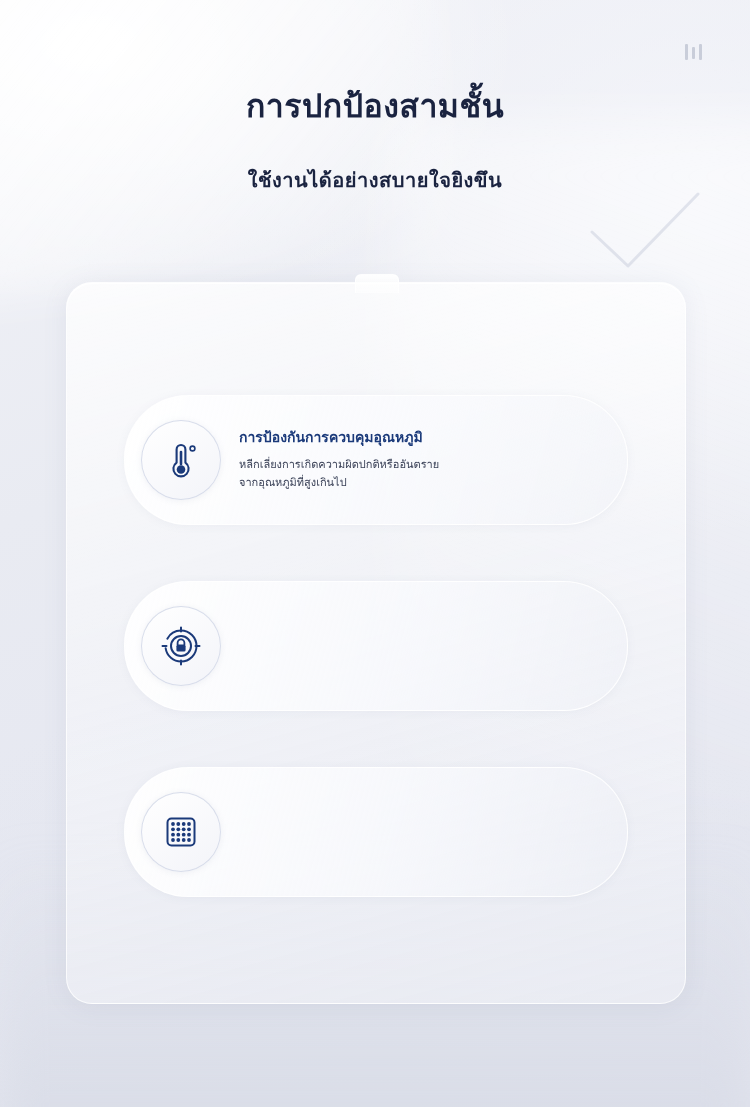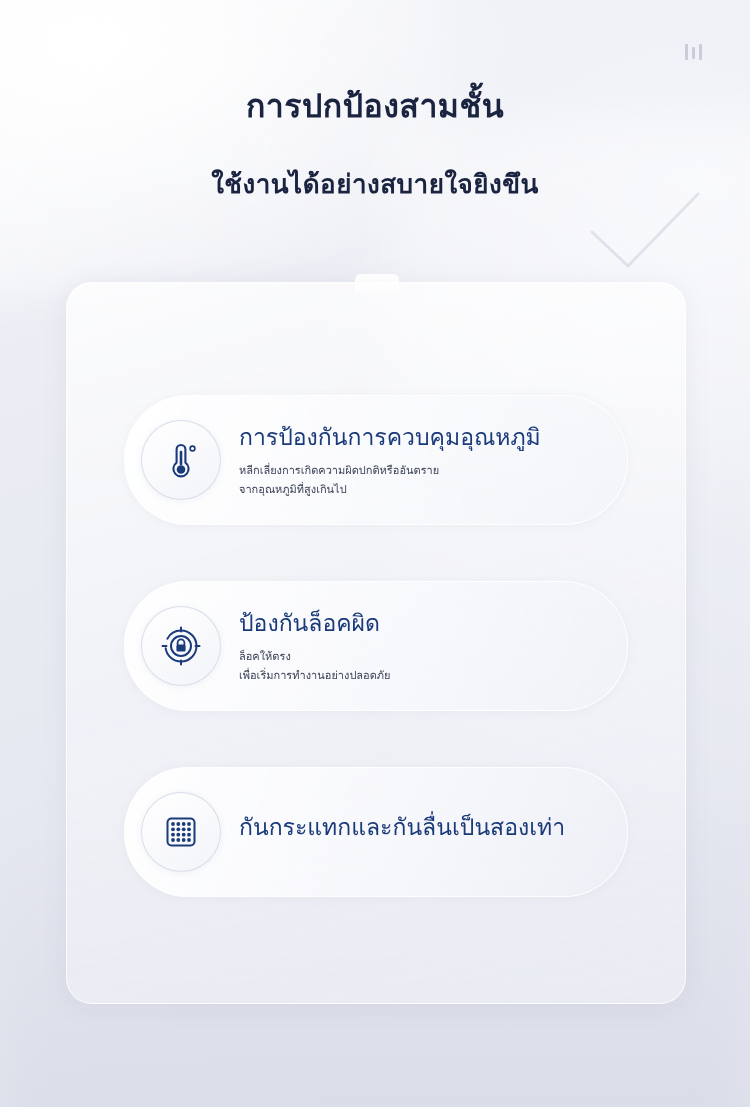--- a/index.html
+++ b/index.html
@@ -87,21 +87,21 @@
   }
   .title-1 {
     font-size: 32px;
     font-weight: bold;
     color: #1a2340;
     letter-spacing: 0.5px;
     line-height: 1.25;
   }
   .title-2 {
     margin-top: 42px;
-    font-size: 26px;
+    font-size: 20px;
     font-weight: bold;
     color: #1a2340;
     letter-spacing: 0.5px;
     line-height: 1.25;
   }
 
   
   .panel {
     position: absolute;
     left: 66px;
@@ -160,22 +160,22 @@
     align-items: center;
     justify-content: center;
   }
 
   .feature-text {
     flex: 1 1 auto;
     padding-left: 18px;
     padding-right: 24px;
   }
   .feature-title {
-    font-size: 23px;
-    font-weight: normal;
+    font-size: 14px;
+    font-weight: bold;
     color: #1b3a7a;
     line-height: 1.35;
     margin-bottom: 8px;
   }
   .feature-desc {
     font-size: 11px;
     color: #3b4258;
     line-height: 1.65;
     white-space: pre-line;
   }
@@ -227,25 +227,20 @@
 
       <div class="feature">
         <div class="feature-icon">
           <svg width="46" height="46" viewBox="0 0 46 46">
             <circle cx="23" cy="23" r="15.5" fill="none" stroke="#1b3a7a" stroke-width="2" stroke-dasharray="46 10" stroke-linecap="round"></circle>
             <circle cx="23" cy="23" r="10" fill="none" stroke="#1b3a7a" stroke-width="2"></circle>
             <path d="M19.6 22v-2.2a3.4 3.4 0 0 1 6.8 0V22" fill="none" stroke="#1b3a7a" stroke-width="1.8"></path>
             <rect x="18.4" y="21.6" width="9.2" height="7" rx="1.6" fill="#1b3a7a"></rect>
             <path d="M23 4.5v4M23 37.5v4M4.5 23h4M37.5 23h4" stroke="#1b3a7a" stroke-width="2" stroke-linecap="round"></path>
           </svg>
-        </div>
-        <div class="feature-text">
-          <div class="feature-title">ป้องกันล็อคผิด</div>
-          <div class="feature-desc">ล็อคให้ตรง
-เพื่อเริ่มการทำงานอย่างปลอดภัย</div>
         </div>
       </div>
 
       <div class="feature">
         <div class="feature-icon">
           <svg width="44" height="44" viewBox="0 0 44 44">
             <rect x="8.5" y="8.5" width="27" height="27" rx="4" fill="none" stroke="#1b3a7a" stroke-width="2"></rect>
             <g fill="#1b3a7a">
               <circle cx="14" cy="14" r="1.9"></circle>
                 <circle cx="19.3" cy="14" r="1.9"></circle>
@@ -260,19 +255,18 @@
                 <circle cx="24.7" cy="24.7" r="1.9"></circle>
                 <circle cx="30" cy="24.7" r="1.9"></circle>
               <circle cx="14" cy="30" r="1.9"></circle>
                 <circle cx="19.3" cy="30" r="1.9"></circle>
                 <circle cx="24.7" cy="30" r="1.9"></circle>
                 <circle cx="30" cy="30" r="1.9"></circle>
             </g>
           </svg>
         </div>
         <div class="feature-text">
-          <div class="feature-title">กันกระแทกและกันลื่นเป็นสองเท่า</div>
         </div>
       </div>
 
     </div>
   </div>
 </div>
 
 </body></html>

